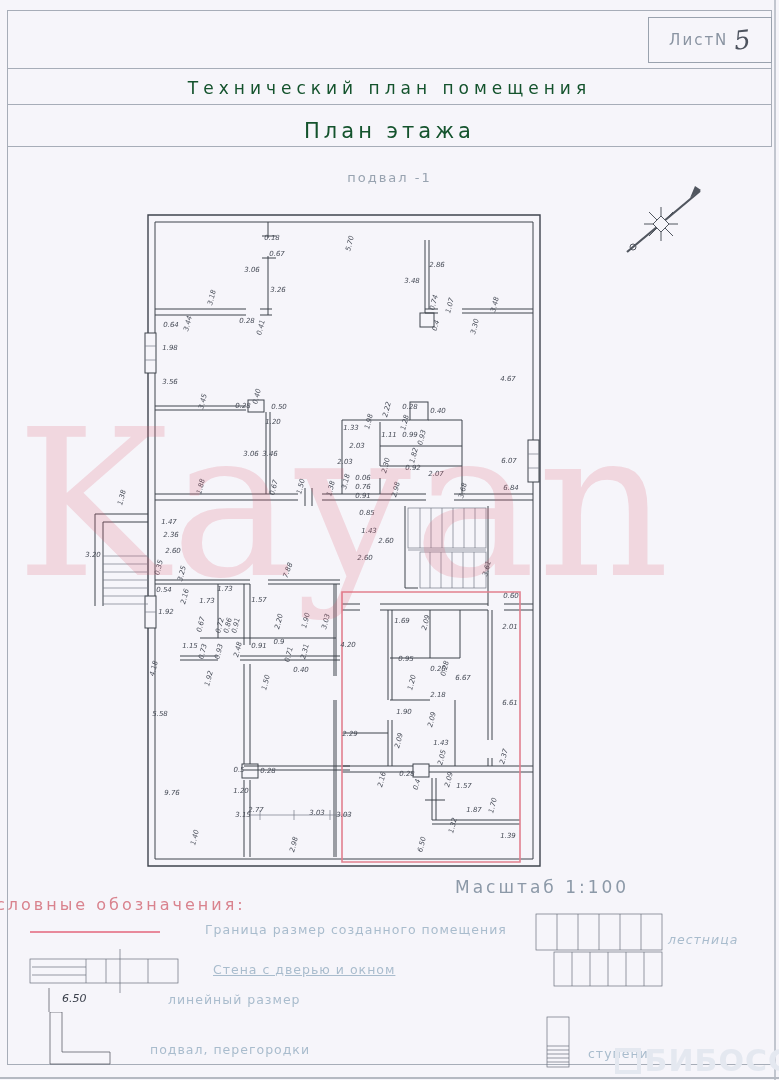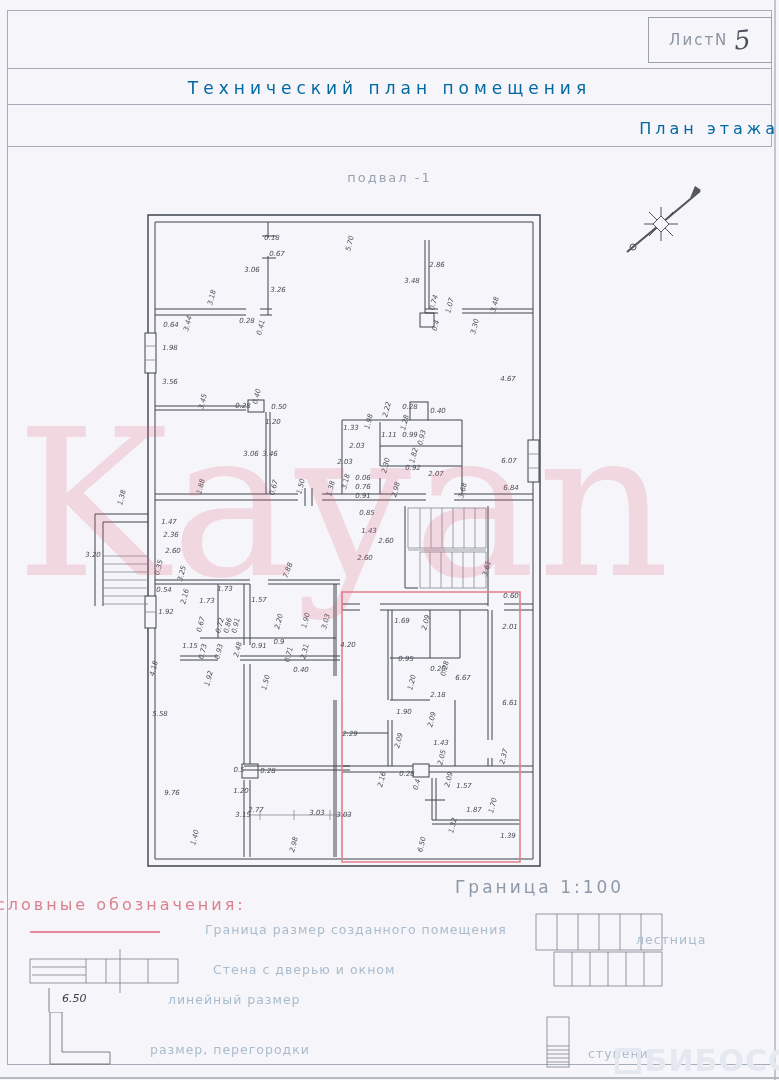--- a/index.html
+++ b/index.html
@@ -4,23 +4,23 @@
 <style>
   html,body{margin:0;padding:0;}
   .page{position:relative;width:779px;height:1080px;background:#f6f5fa;overflow:hidden;
         font-family:"DejaVu Sans",sans-serif;}
   .hline{position:absolute;height:0;border-top:1px solid #a7adb8;}
   .vline{position:absolute;width:0;border-left:1px solid #a7adb8;}
   .sheet-box{position:absolute;left:648px;top:17px;width:122px;height:44px;border:1px solid #9aa2ae;
              display:flex;align-items:center;justify-content:center;gap:6px;}
   .sheet-label{color:#8a94a2;font-size:15px;letter-spacing:2px;}
   .sheet-num{font-family:"DejaVu Serif",serif;font-style:italic;font-size:26px;color:#4d535e;transform:rotate(-6deg);}
-  .title{position:absolute;left:0;width:779px;text-align:center;color:#0369a1;}
+  .title{position:absolute;left:0;width:779px;text-align:center;color:#14532d;}
   .t-main{top:78px;font-size:17px;letter-spacing:5px;}
-  .t-sub{top:119px;font-size:16px;letter-spacing:4px;text-align:right;}
+  .t-sub{top:119px;font-size:21px;letter-spacing:4px;}
   .t-level{top:170px;font-size:13px;letter-spacing:2px;color:#98a3b0;}
   .scale{position:absolute;left:455px;top:877px;font-size:17px;letter-spacing:3px;color:#8c99a8;}
   svg.plan{position:absolute;left:0;top:0;}
   .wall{stroke:#3f444d;fill:none;stroke-width:1;}
   .wall2{stroke-width:1.4;}
   .thin{stroke:#767c88;fill:none;stroke-width:0.7;}
   .pinkline{stroke:#e2808f;fill:none;stroke-width:1.6;}
   .winfill{fill:#f6f5fa;stroke:#3f444d;stroke-width:1;}
   .dim{font-family:"DejaVu Sans",sans-serif;font-style:italic;font-size:7px;fill:#474c57;text-anchor:middle;}
   .compass{stroke:#51565f;fill:none;}
@@ -52,21 +52,21 @@
   <div class="edge-bottom"></div>
 
   <div class="sheet-box">
     <span class="sheet-label">ЛистN</span>
     <span class="sheet-num">5</span>
   </div>
 
   <div class="title t-main">Технический план помещения</div>
   <div class="title t-sub">План этажа</div>
   <div class="title t-level">подвал -1</div>
-  <div class="scale">Граница 1:100</div>
+  <div class="scale">Масштаб 1:100</div>
 
   <svg class="plan" width="779" height="1080" viewBox="0 0 779 1080">
 
     <path class="wall wall2" d="M148 215 H540 V866 H148 Z"></path>
     <path class="wall" d="M155 222 H533 V859 H155 Z"></path>
 
     <path class="wall" d="M268 222 V238 M268 256 V315 M155 309 H246 M155 315 H246 M260 309 H272 M260 315 H272 M262 236 H276 M262 258 H276"></path>
 
     <path class="wall" d="M425 240 V313 M429 240 V309 M425 309 H438 M425 313 H438 M462 309 H533 M462 313 H533"></path>
     <rect class="wall" x="420" y="313" width="14" height="14"></rect>
@@ -270,40 +270,40 @@
 
   <div class="legend-head">словные обозначения:</div>
 
   <div class="leg-line"></div>
   <div class="leg-label" style="left:205px;top:922px;">Граница размер созданного помещения</div>
 
   <svg class="leg-svg" style="left:28px;top:948px;" width="165" height="46">
     <rect x="2" y="11" width="148" height="24" class="thin" style="stroke:#6b717d"></rect>
     <path class="thin" style="stroke:#6b717d" d="M4 19 H58 M4 27 H58 M58 11 V35 M78 11 V35 M120 11 V35 M92 1 V45"></path>
   </svg>
-  <div class="leg-label" style="left:213px;top:962px;">Стена с дверью и окном</div>
+  <div class="leg-label" style="left:213px;top:962px;text-decoration:underline;">Стена с дверью и окном</div>
 
   <svg class="leg-svg" style="left:44px;top:988px;" width="10" height="24">
     <line x1="5" y1="0" x2="5" y2="24" class="thin" style="stroke:#4a4f58"></line>
   </svg>
   <div class="leg-dim-sample">6.50</div>
   <div class="leg-label" style="left:168px;top:992px;">линейный размер</div>
 
   <svg class="leg-svg" style="left:42px;top:1012px;" width="80" height="58">
     <path d="M8 0 V52 H68 V40 H20 V0 Z" class="thin" style="stroke:#4a4f58"></path>
   </svg>
-  <div class="leg-label" style="left:150px;top:1042px;">размер, перегородки</div>
+  <div class="leg-label" style="left:150px;top:1042px;">подвал, перегородки</div>
 
   <svg class="leg-svg" style="left:528px;top:912px;" width="160" height="80">
     <rect x="8" y="2" width="126" height="36" class="thin" style="stroke:#6b717d"></rect>
     <path class="thin" style="stroke:#6b717d" d="M29 2 V38 M50 2 V38 M71 2 V38 M92 2 V38 M113 2 V38"></path>
     <rect x="26" y="40" width="108" height="34" class="thin" style="stroke:#6b717d"></rect>
     <path class="thin" style="stroke:#6b717d" d="M44 40 V74 M62 40 V74 M80 40 V74 M98 40 V74 M116 40 V74"></path>
   </svg>
-  <div class="leg-label" style="left:636px;top:932px;">лестница</div>
+  <div class="leg-label" style="left:668px;top:932px;font-style:italic;">лестница</div>
 
   <svg class="leg-svg" style="left:546px;top:1016px;" width="26" height="54">
     <rect x="1" y="1" width="22" height="50" class="thin" style="stroke:#6b717d"></rect>
     <path class="thin" style="stroke:#6b717d" d="M1 30 H23 M1 34 H23 M1 38 H23 M1 42 H23 M1 46 H23"></path>
   </svg>
   <div class="leg-label" style="left:588px;top:1036px;margin-top:10px;">ступени</div>
 
   <div class="wm-biboss">
     <svg width="26" height="26">
       <rect x="2" y="2" width="22" height="22" fill="none" stroke="#e4e8f0" stroke-width="4"></rect>

